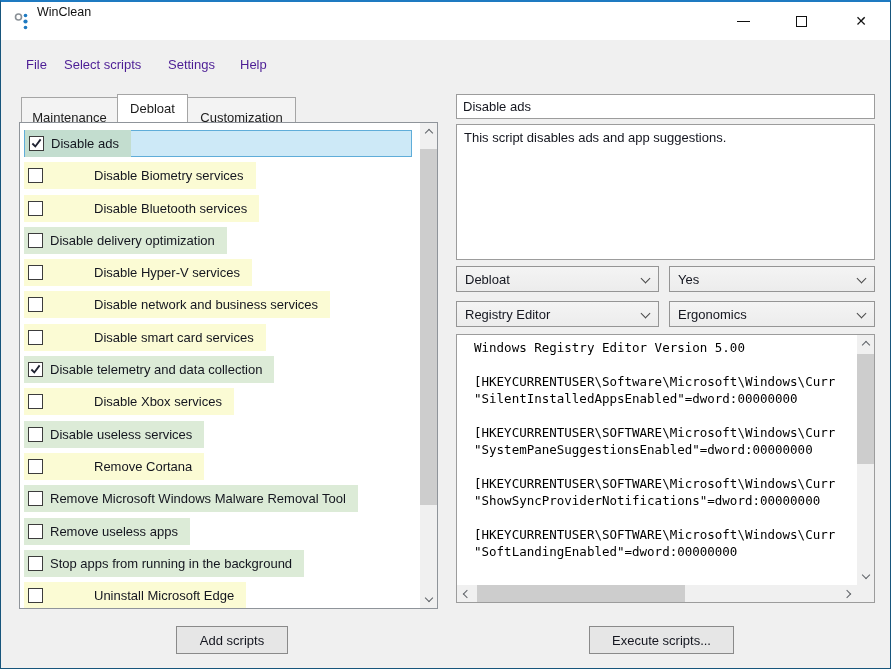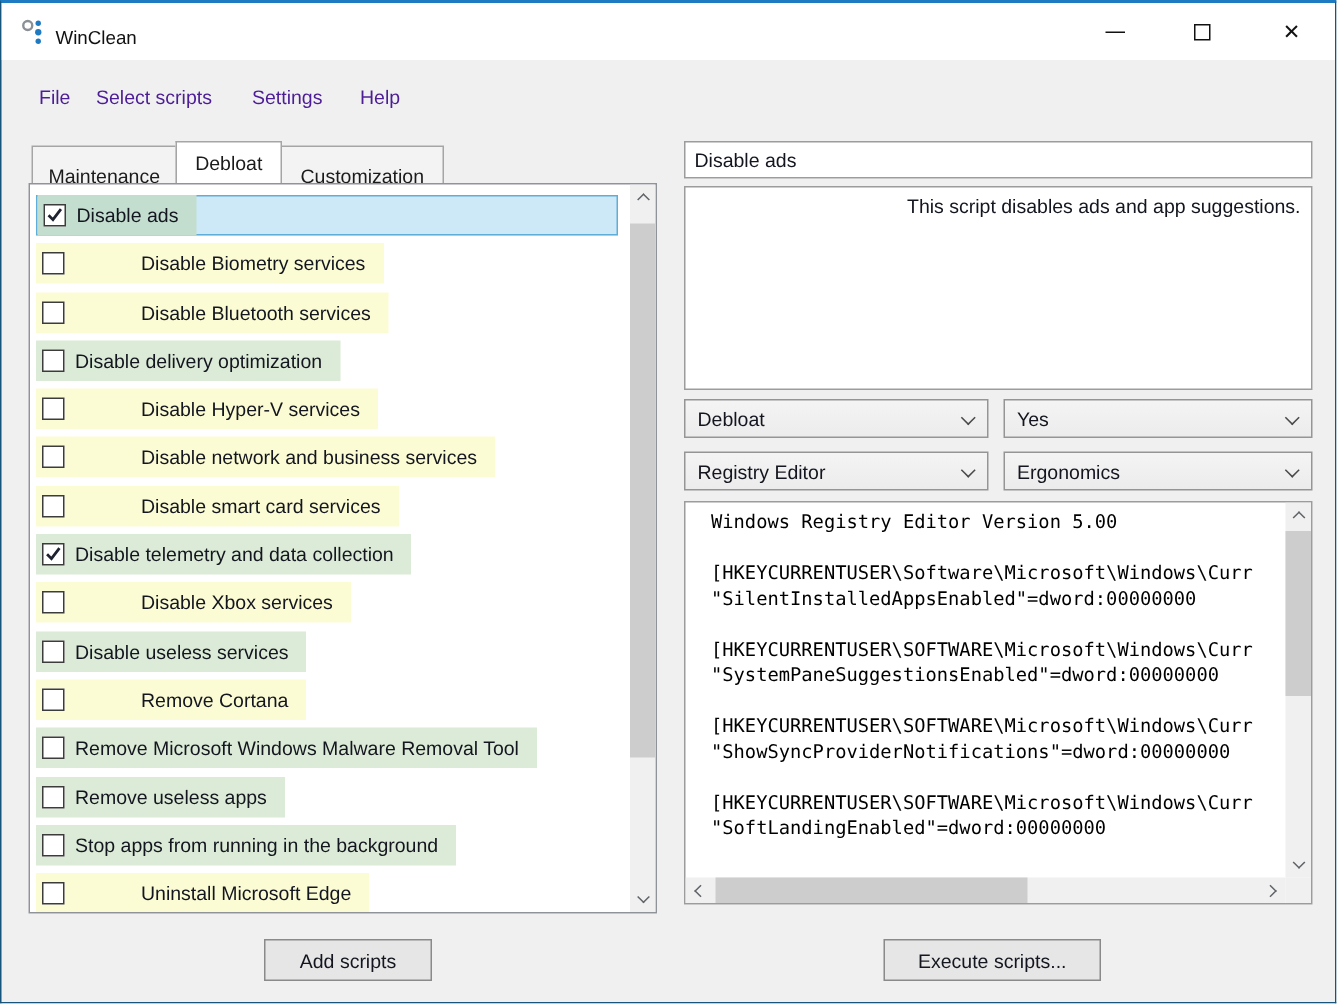--- a/index.html
+++ b/index.html
@@ -5,21 +5,21 @@
   * { box-sizing: border-box; margin: 0; padding: 0; }
   html,body { background:#ffffff; font-family:"Liberation Sans", sans-serif; }
   .window {
     position:relative; width:891px; height:669px; overflow:hidden;
     border:1px solid #17557c; border-top:2px solid #1e7ac1;
     background:#f0f0f0;
   }
   
   .titlebar { position:absolute; left:0; top:0; width:100%; height:38px; background:#ffffff; }
   .app-icon { position:absolute; left:13px; top:10px; width:17px; height:19px; }
-  .app-title { position:absolute; left:36px; top:16px; font-size:12.5px; color:#111; }
+  .app-title { position:absolute; left:36px; top:3px; font-size:12.5px; color:#111; }
   .winctl { position:absolute; top:4px; width:42px; height:30px; display:flex; align-items:center; justify-content:center; cursor:default; }
   .ctl-min  { left:721px; } .ctl-max { left:779px; } .ctl-close { left:839px; }
   .glyph-min { width:13px; height:0; border-top:1px solid #111; display:block; }
   .glyph-max { width:11px; height:11px; border:1px solid #111; display:block; }
   .glyph-close { font-size:14px; color:#111; line-height:1; }
   
   .menubar { position:absolute; left:0; top:52px; width:100%; height:26px; }
   .menu-item { position:absolute; top:3px; font-size:13px; color:#4c1d95; cursor:default; }
   
   .tab { position:absolute; font-size:13px; color:#1b1b1b; background:#f3f3f3;
@@ -48,21 +48,21 @@
   .chev.down { transform:rotate(45deg); margin-bottom:3px; }
   .chev.left { transform:rotate(135deg); margin-left:3px; }
   .chev.right { transform:rotate(-45deg); margin-right:3px; }
   .vthumb { position:absolute; left:0; width:17px; background:#cdcdcd; }
   .list-vthumb { top:26px; height:356px; }
   
   .name-input { position:absolute; left:455px; top:92px; width:419px; height:25px; background:#fff;
                 border:1px solid #9c9c9c; font-size:13px; color:#14161f; padding:0 6px;
                 line-height:23px; font-family:"Liberation Sans", sans-serif; }
   .desc-box { position:absolute; left:455px; top:122px; width:419px; height:136px; background:#fff;
-              border:1px solid #9c9c9c; font-size:13px; color:#14161f; padding:5px 7px;text-align:right; }
+              border:1px solid #9c9c9c; font-size:13px; color:#14161f; padding:5px 7px; }
   .dropdown { position:absolute; height:26px; background:linear-gradient(#f4f4f4,#ececec);
               border:1px solid #959595; font-size:13px; color:#14161f;
               display:flex; align-items:center; padding:0 24px 0 8px; cursor:default; }
   .dd1 { left:455px; top:264px; width:203px; }
   .dd2 { left:668px; top:264px; width:206px; }
   .dd3 { left:455px; top:299px; width:203px; }
   .dd4 { left:668px; top:299px; width:206px; }
   .dd-chev { position:absolute; right:9px; top:8px; width:7px; height:7px;
              border-right:1.4px solid #4a4a4a; border-bottom:1.4px solid #4a4a4a; transform:rotate(45deg); }
   

